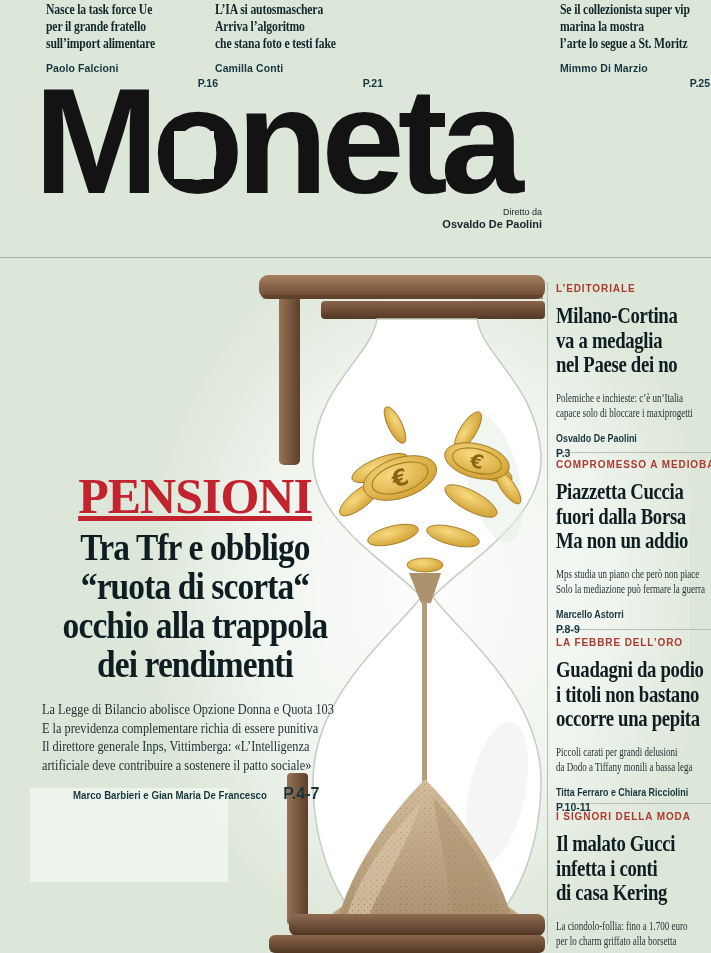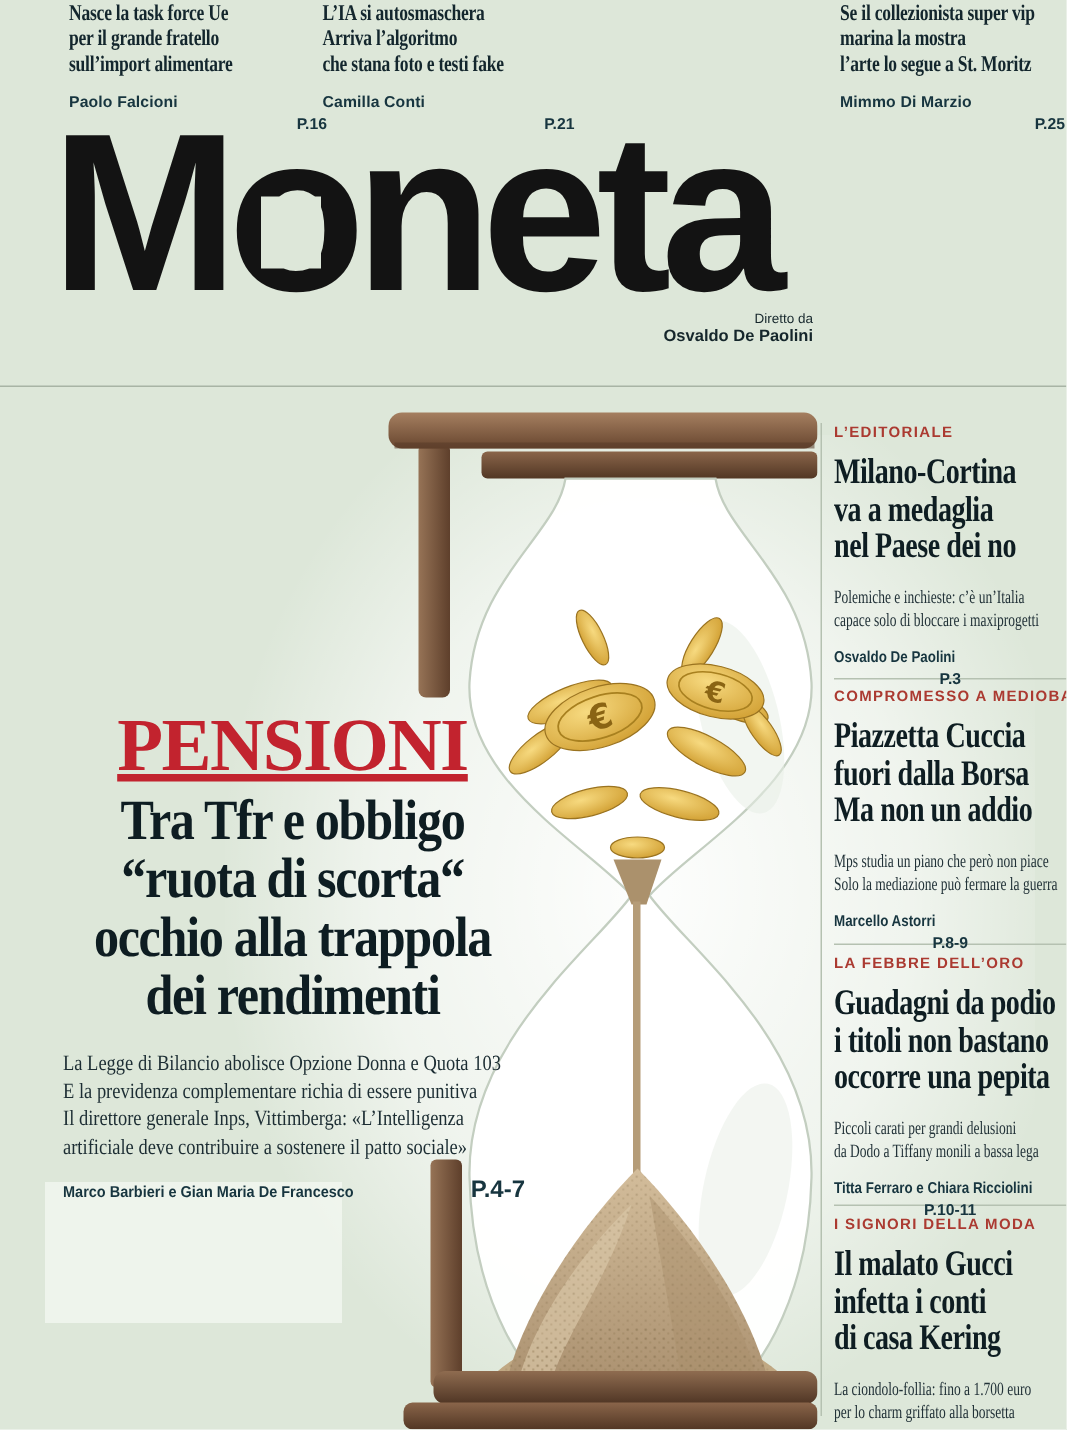--- a/index.html
+++ b/index.html
@@ -69,21 +69,21 @@
     font-weight:700;font-size:38px;line-height:39px;color:#0e1d22;
     letter-spacing:-1px;white-space:nowrap;transform:scaleX(.88);transform-origin:center;
   }
   .f-stand{margin-top:16px;text-align:left;padding-left:12px;}
   .f-stand-line{
     font-family:"Liberation Serif","DejaVu Serif",serif;
     font-size:14.5px;line-height:18.5px;color:#1c2d33;
     white-space:nowrap;transform:scaleX(.85);transform-origin:left;
   }
   .f-byline{
-    margin-top:11px;padding:0 10px 0 12px;display:flex;justify-content:space-between;align-items:baseline;
+    margin-top:11px;padding:0 10px 0 12px;display:flex;justify-content:center;align-items:baseline;
   }
   .f-authors{font-size:10.5px;font-weight:700;color:#17353f;white-space:nowrap;transform:scaleX(.92);transform-origin:left;}
   .f-page{font-size:16px;font-weight:700;color:#17353f;}
 
   
   .illus{position:absolute;left:225px;top:273px;width:320px;height:680px;z-index:2;}
 
   
   .sidebar-rule{position:absolute;left:547px;top:282px;width:1px;height:662px;background:#b5c1b1;z-index:3;}
   .sb-section{position:absolute;left:556px;width:155px;z-index:3;}
@@ -102,21 +102,21 @@
   .sb-blurb{margin-top:14px;}
   .sb-blurb-line{
     font-family:"Liberation Serif","DejaVu Serif",serif;
     font-size:12.5px;line-height:15.5px;color:#223238;
     white-space:nowrap;transform:scaleX(.72);transform-origin:left;
   }
   .sb-author{
     margin-top:10px;font-size:10.5px;font-weight:700;color:#17353f;
     white-space:nowrap;transform:scaleX(.85);transform-origin:left;
   }
-  .sb-page{margin-top:3px;text-align:center;font-size:10.5px;font-weight:700;color:#17353f;}
+  .sb-page{margin-top:3px;text-align:left;font-size:10.5px;font-weight:700;color:#17353f;}
 </style>
 </head>
 <body>
 
 <div class="page">
 
   <div class="glow"></div>
   <div class="left-panel"></div>
 
   <div class="teaser t0">

